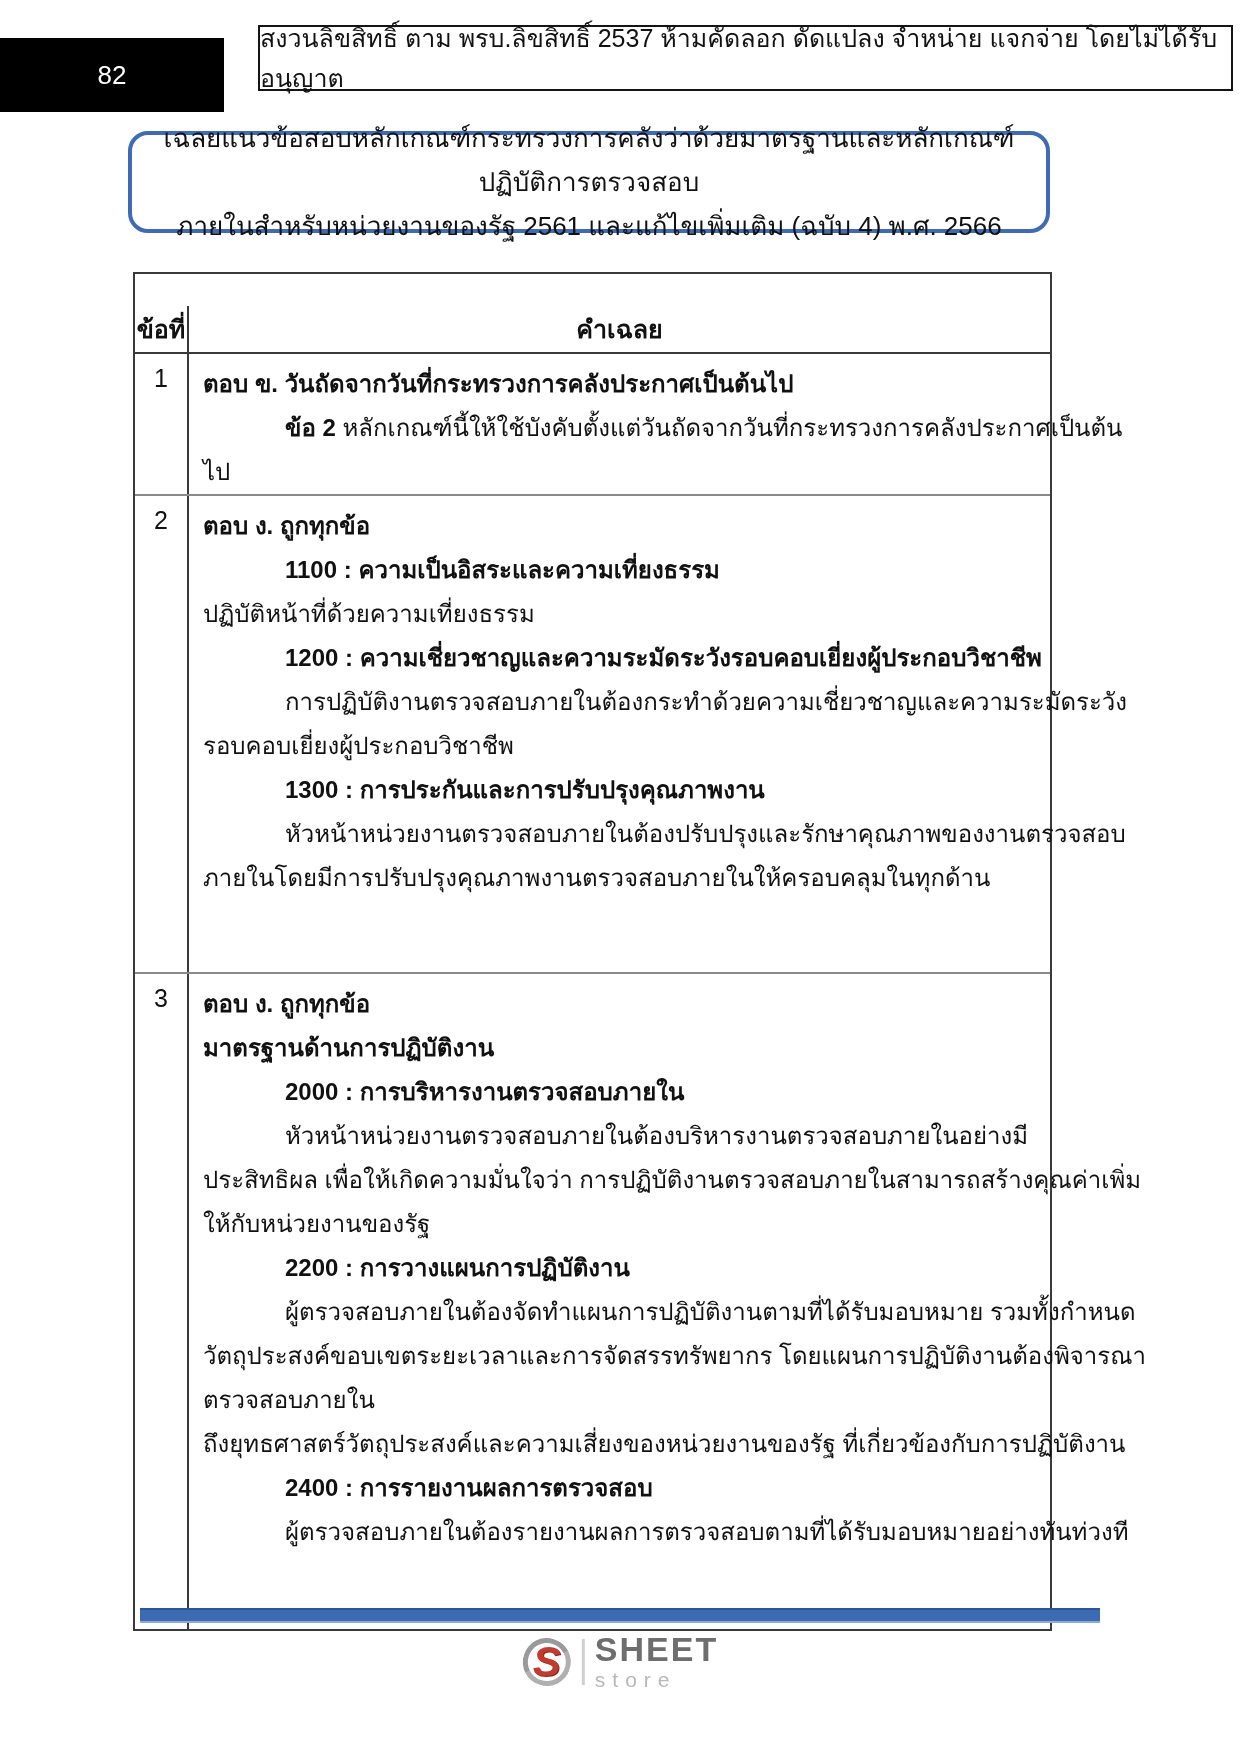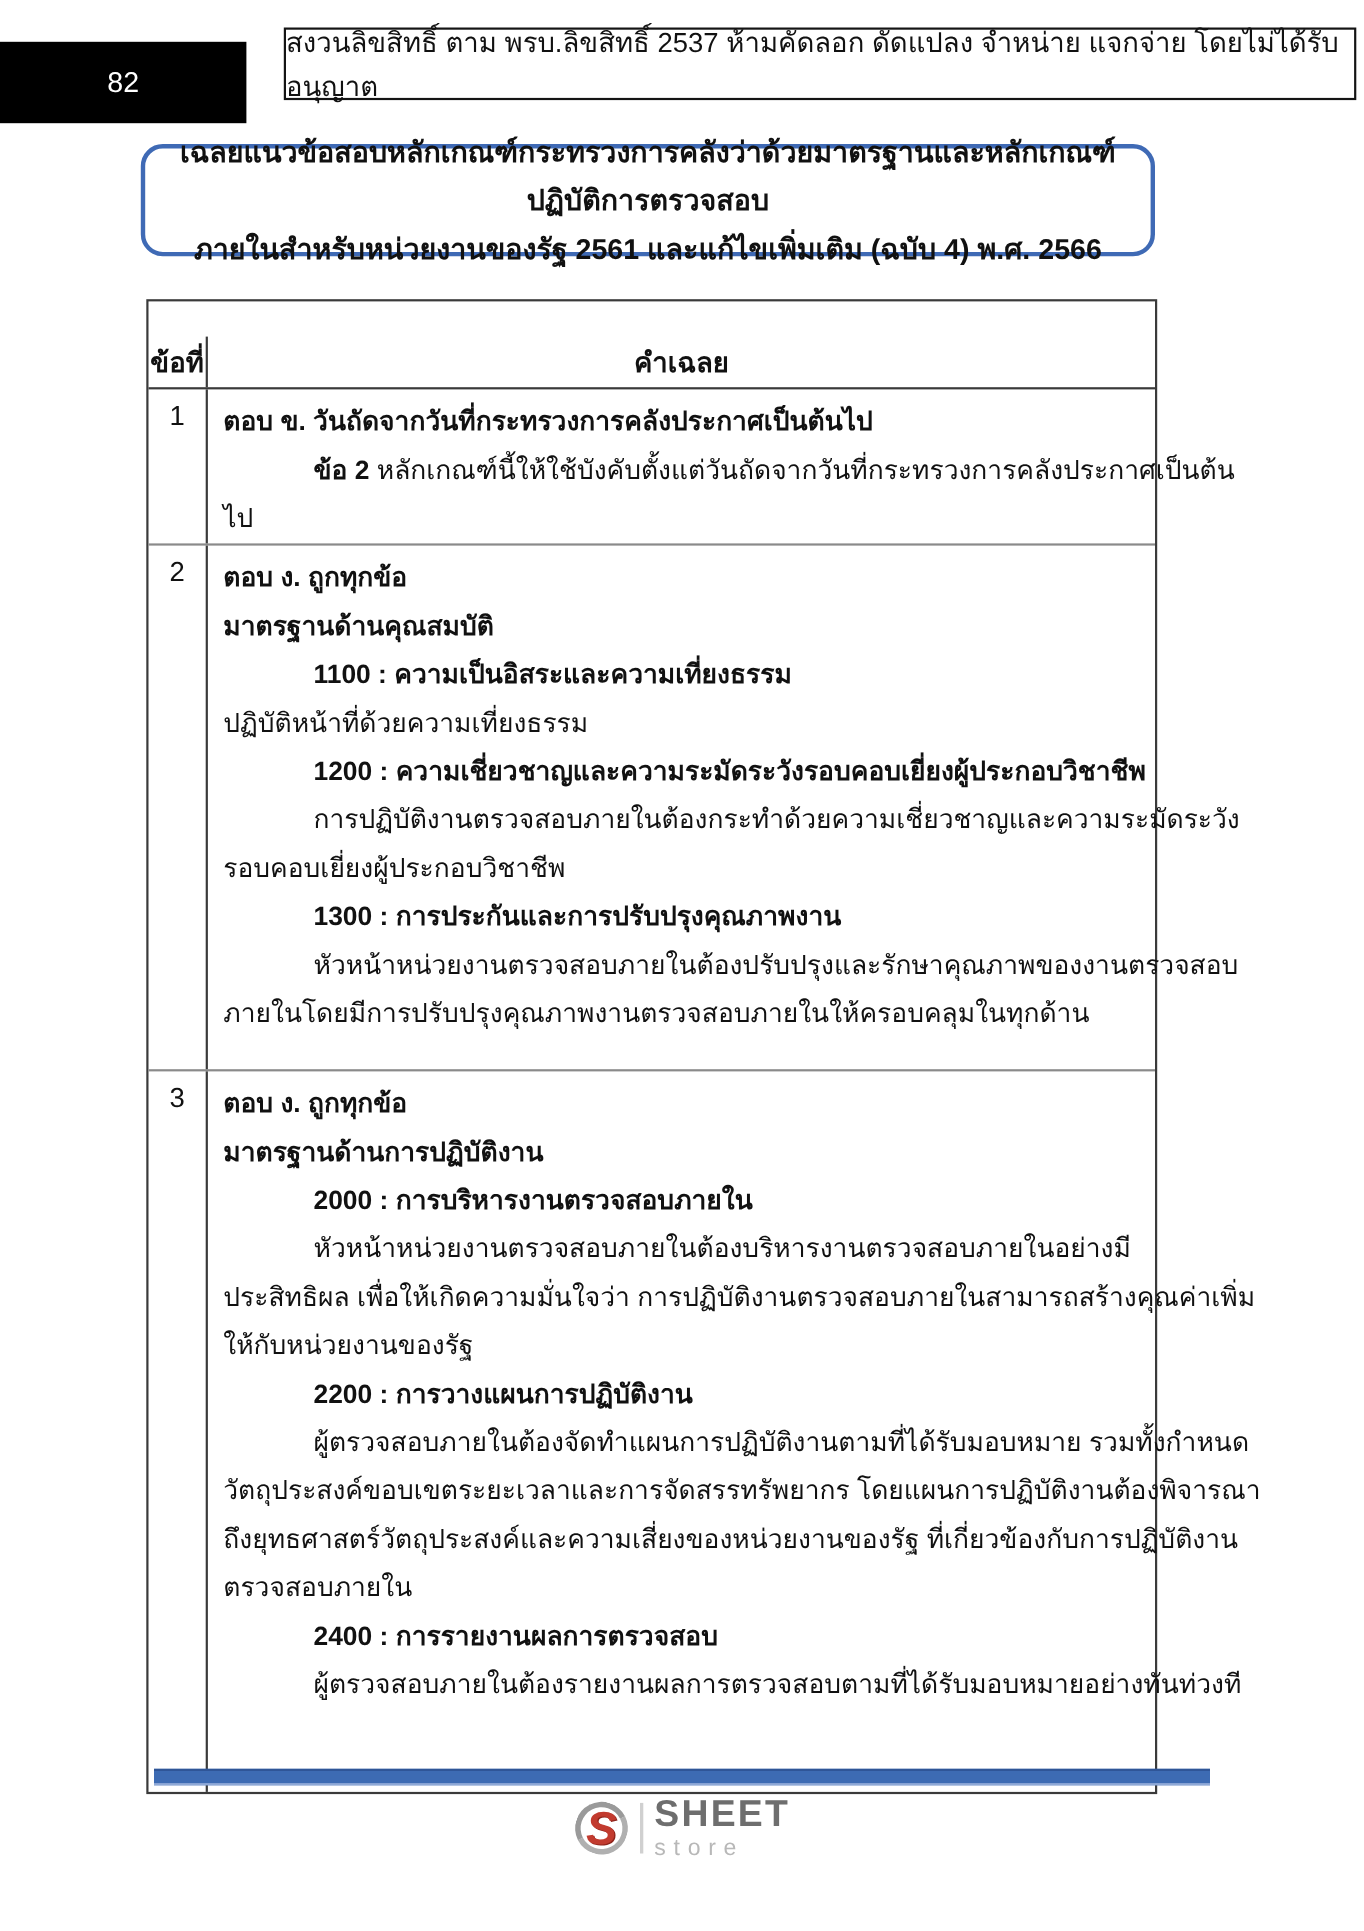--- a/index.html
+++ b/index.html
@@ -11,21 +11,21 @@
                display:flex;align-items:center;justify-content:center;}
   .pagenum-box span{color:#fff;font-size:26px;}
   .copyright-box{position:absolute;left:258px;top:25px;width:975px;height:66px;
                  border:2px solid #141414;background:#fff;display:flex;align-items:center;
                  box-sizing:border-box;font-size:25px;}
 
   
   .title-box{position:absolute;left:128px;top:131px;width:922px;height:102px;
              border:4px solid #3F6AB5;border-radius:20px;box-sizing:border-box;
              display:flex;flex-direction:column;align-items:center;justify-content:center;
-             font-weight:bold;font-size:26px;line-height:44px;text-align:center;background:#fff;}
+             font-weight:normal;font-size:26px;line-height:44px;text-align:center;background:#fff;}
 
   
   .answer-table{position:absolute;left:133px;top:272px;width:919px;
                 border:2px solid #3a3a3a;box-sizing:border-box;background:#fff;}
   .thead{display:flex;border-bottom:2px solid #3a3a3a;}
   .th{font-weight:bold;font-size:25px;display:flex;align-items:center;justify-content:center;height:46px;margin-top:32px;}
   .th.no{width:54px;border-right:2px solid #3a3a3a;box-sizing:border-box;}
   .th.ans{flex:1;}
   .trow{display:flex;}
   .trow + .trow{border-top:2px solid #8a8a8a;}
@@ -84,21 +84,20 @@
           <div class="td ans">
             <div class="line b">ตอบ ข. วันถัดจากวันที่กระทรวงการคลังประกาศเป็นต้นไป</div>
             <div class="line ind"><span class="bp">ข้อ 2 </span>หลักเกณฑ์นี้ให้ใช้บังคับตั้งแต่วันถัดจากวันที่กระทรวงการคลังประกาศเป็นต้น</div>
             <div class="line">ไป</div>
           </div>
         </div>
         <div class="trow" style="min-height: 476px;">
           <div class="td no">2</div>
           <div class="td ans">
             <div class="line b">ตอบ ง. ถูกทุกข้อ</div>
-            <div class="line b">มาตรฐานด้านคุณสมบัติ</div>
             <div class="line b ind">1100 : ความเป็นอิสระและความเที่ยงธรรม</div>
             <div class="line">ปฏิบัติหน้าที่ด้วยความเที่ยงธรรม</div>
             <div class="line b ind">1200 : ความเชี่ยวชาญและความระมัดระวังรอบคอบเยี่ยงผู้ประกอบวิชาชีพ</div>
             <div class="line ind">การปฏิบัติงานตรวจสอบภายในต้องกระทำด้วยความเชี่ยวชาญและความระมัดระวัง</div>
             <div class="line">รอบคอบเยี่ยงผู้ประกอบวิชาชีพ</div>
             <div class="line b ind">1300 : การประกันและการปรับปรุงคุณภาพงาน</div>
             <div class="line ind">หัวหน้าหน่วยงานตรวจสอบภายในต้องปรับปรุงและรักษาคุณภาพของงานตรวจสอบ</div>
             <div class="line">ภายในโดยมีการปรับปรุงคุณภาพงานตรวจสอบภายในให้ครอบคลุมในทุกด้าน</div>
           </div>
         </div>
@@ -107,22 +106,22 @@
           <div class="td ans">
             <div class="line b">ตอบ ง. ถูกทุกข้อ</div>
             <div class="line b">มาตรฐานด้านการปฏิบัติงาน</div>
             <div class="line b ind">2000 : การบริหารงานตรวจสอบภายใน</div>
             <div class="line ind">หัวหน้าหน่วยงานตรวจสอบภายในต้องบริหารงานตรวจสอบภายในอย่างมี</div>
             <div class="line">ประสิทธิผล เพื่อให้เกิดความมั่นใจว่า การปฏิบัติงานตรวจสอบภายในสามารถสร้างคุณค่าเพิ่ม</div>
             <div class="line">ให้กับหน่วยงานของรัฐ</div>
             <div class="line b ind">2200 : การวางแผนการปฏิบัติงาน</div>
             <div class="line ind">ผู้ตรวจสอบภายในต้องจัดทำแผนการปฏิบัติงานตามที่ได้รับมอบหมาย รวมทั้งกำหนด</div>
             <div class="line">วัตถุประสงค์ขอบเขตระยะเวลาและการจัดสรรทรัพยากร โดยแผนการปฏิบัติงานต้องพิจารณา</div>
+            <div class="line">ตรวจสอบภายใน</div>
             <div class="line">ถึงยุทธศาสตร์วัตถุประสงค์และความเสี่ยงของหน่วยงานของรัฐ ที่เกี่ยวข้องกับการปฏิบัติงาน</div>
-            <div class="line">ตรวจสอบภายใน</div>
             <div class="line b ind">2400 : การรายงานผลการตรวจสอบ</div>
             <div class="line ind">ผู้ตรวจสอบภายในต้องรายงานผลการตรวจสอบตามที่ได้รับมอบหมายอย่างทันท่วงที</div>
           </div>
         </div>
       </div>
   </div>
 
   <div class="footer-bar"></div>
 
   <div class="logo">

